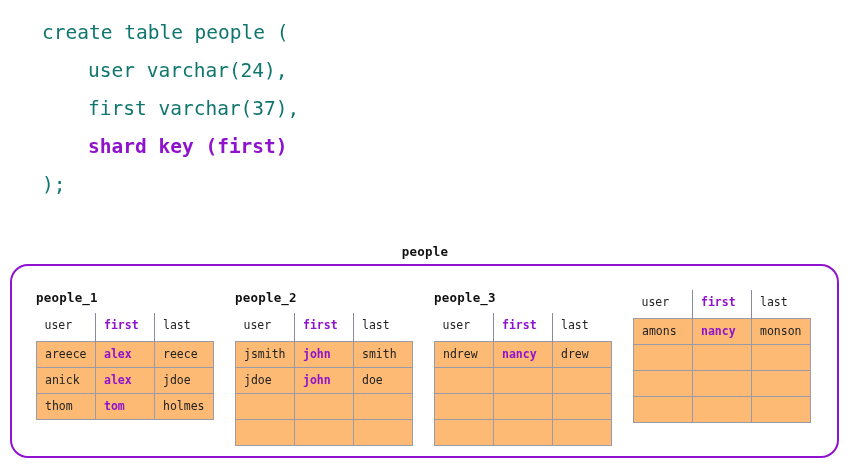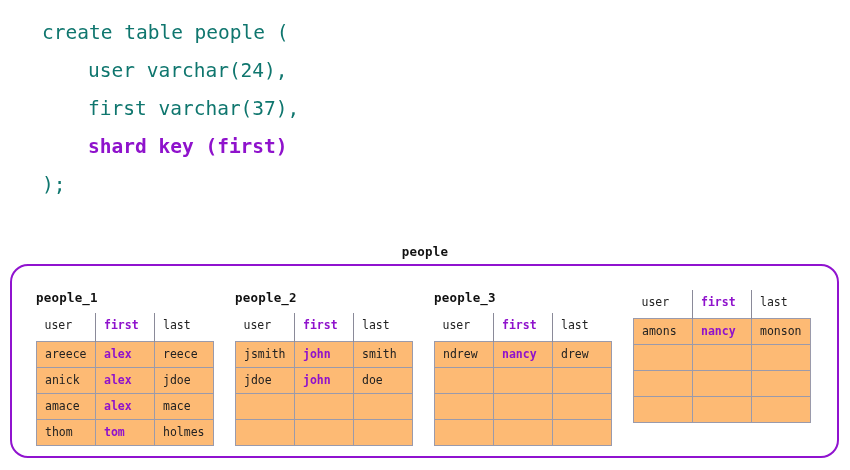--- a/index.html
+++ b/index.html
@@ -171,25 +171,20 @@
           <tbody>
             <tr>
               <td>areece</td>
               <td class="key-col">alex</td>
               <td>reece</td>
             </tr>
             <tr>
               <td>anick</td>
               <td class="key-col">alex</td>
               <td>jdoe</td>
-            </tr>
-            <tr>
-              <td>amace</td>
-              <td class="key-col">alex</td>
-              <td>mace</td>
             </tr>
             <tr>
               <td>thom</td>
               <td class="key-col">tom</td>
               <td>holmes</td>
             </tr>
           </tbody>
         </table>
       </div>
       <div class="shard">

